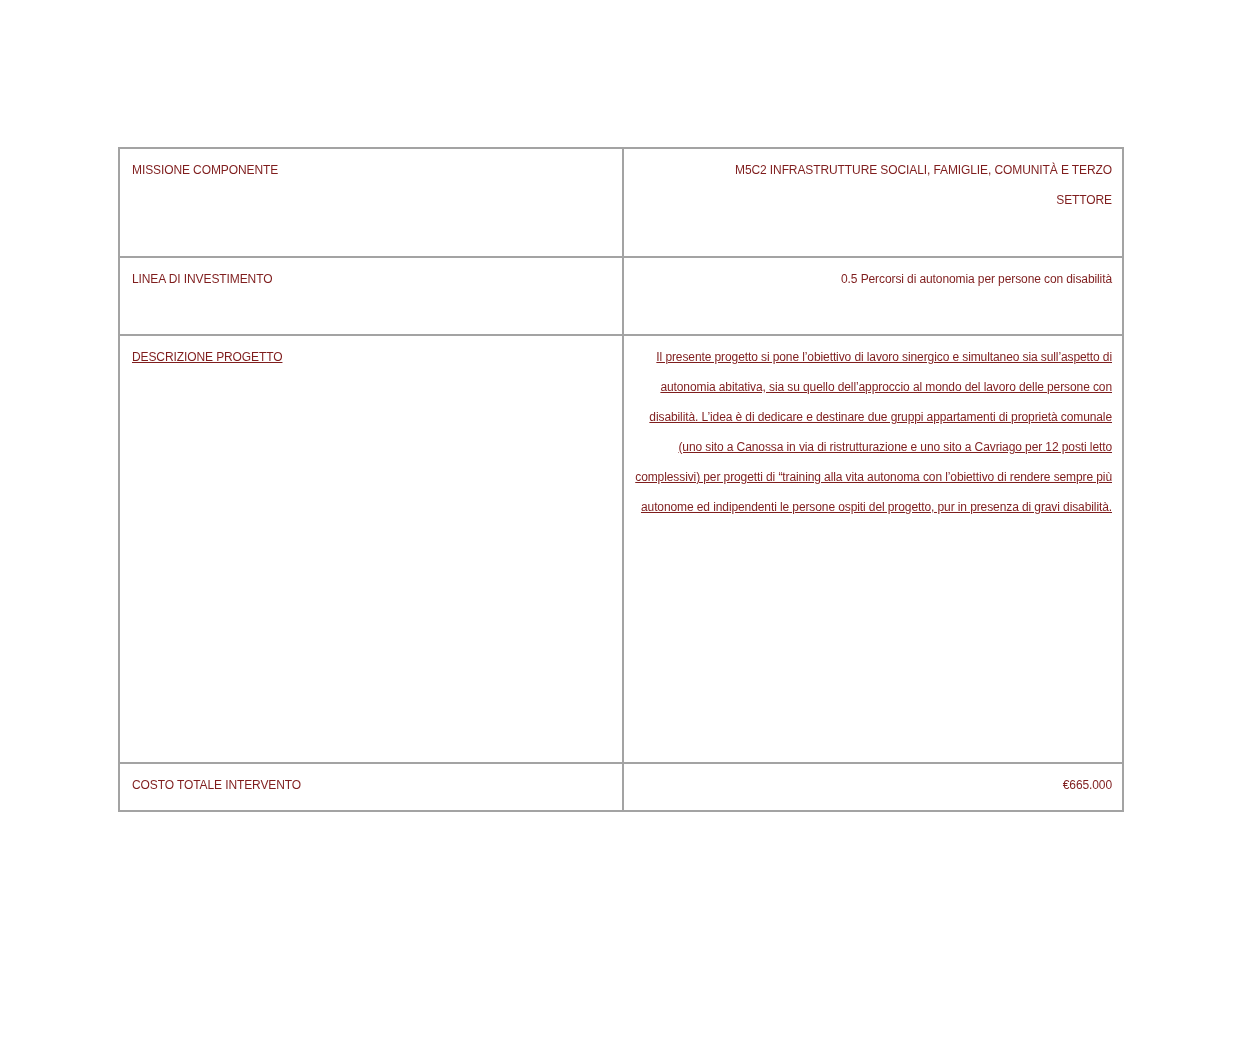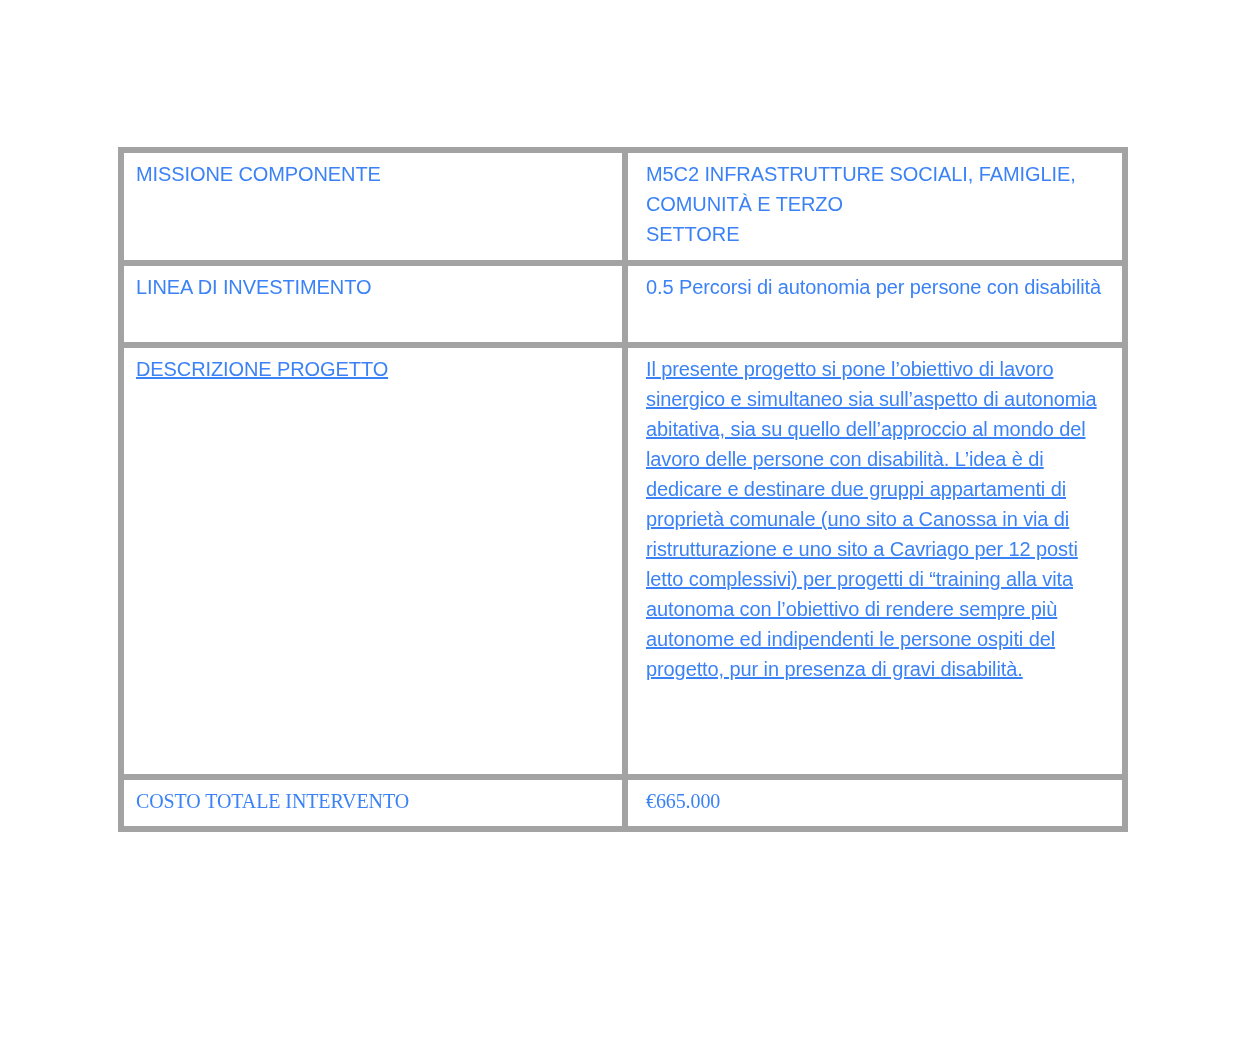--- a/index.html
+++ b/index.html
@@ -19,40 +19,41 @@
     position: absolute;
     left: 118px;
     top: 147px;
     width: 1004px;
     border-collapse: collapse;
     table-layout: fixed;
   }
   table.info-table col.c1 { width: 504px; }
   table.info-table col.c2 { width: 500px; }
   table.info-table td {
-    border: 6px solid #a3a3a3;
+    border: 2px solid #a3a3a3;
     vertical-align: top;
-    color: #3b82f6;
-    font-size: 20px;
+    color: #7f1d1d;
+    font-size: 12px;
     line-height: 30px;
     letter-spacing: -0.1px;
     padding: 6px 12px 6px 12px;
     background: #ffffff;
   }
   table.info-table td.value {
-    padding-left: 18px;
+    padding-left: 10px;
     padding-right: 10px;
     white-space: pre-line;
+    text-align: right;
   }
   
   tr.r0 td { height: 95px; }
   tr.r1 td { height: 64px; }
   tr.r2 td { height: 64px; border-radius: 30px; }
   tr.r3 td { height: 414px; text-decoration: underline; }
-  tr.r4 td { height: 34px; font-family: Liberation Serif, serif; }
+  tr.r4 td { height: 34px; }
   tr.r5 td { height: 34px; }
 </style>
 </head>
 <body>
 
 <div class="page">
   <table class="info-table">
     <colgroup>
       <col class="c1">
       <col class="c2">

